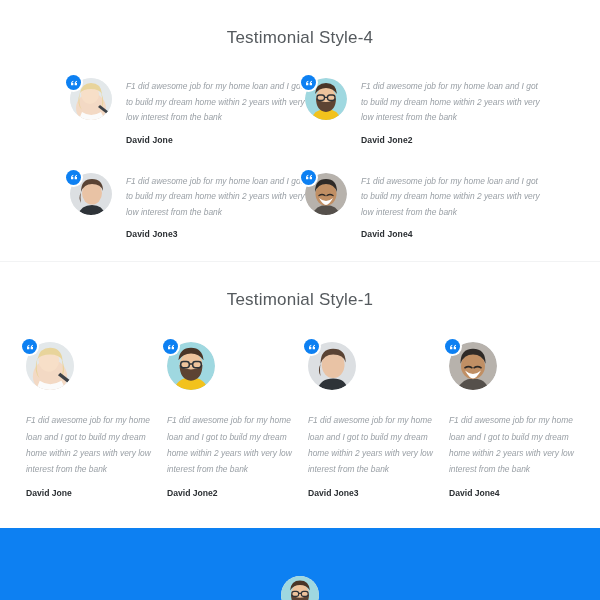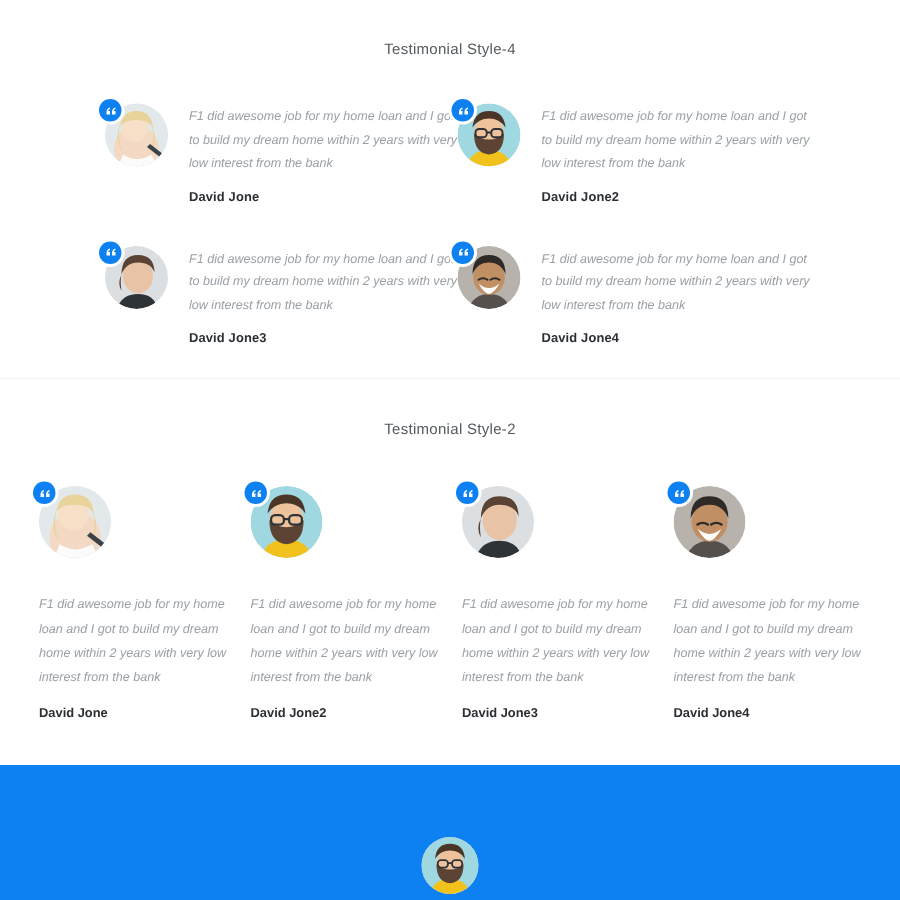--- a/index.html
+++ b/index.html
@@ -15,21 +15,21 @@
     background: #ffffff;
     color: #333333;
     -webkit-font-smoothing: antialiased;
   }
 
   .page { width: 600px; height: 600px; position: relative; overflow: hidden; }
 
   
   .section-heading {
     text-align: center;
-    font-size: 10px;
+    font-size: 17px;
     font-weight: 400;
     color: #555a5e;
     letter-spacing: 0.2px;
   }
 
   
   .section-4 {
     padding-top: 28px;
     padding-bottom: 22px;
     background: #fff;
@@ -279,21 +279,21 @@
         <div class="s4-body">
           <p class="quote-text">F1 did awesome job for my home loan and I got to build my dream home within 2 years with very low interest from the bank</p>
           <p class="author-name">David Jone4</p>
         </div>
       </div>
 
     </div>
   </section>
 
   <section class="section-5">
-    <h2 class="section-heading">Testimonial Style-2</h2>
+    <h2 class="section-heading">Testimonial Style-1</h2>
 
     <div class="s5-grid">
 
       <div class="s5-card">
         <div class="s5-avatar-wrap">
           <div class="avatar">
             <svg viewBox="0 0 42 42" xmlns="http://www.w3.org/2000/svg">
               <defs>
                   <clipPath id="d1">
                     <circle cx="21" cy="21" r="21"></circle>

